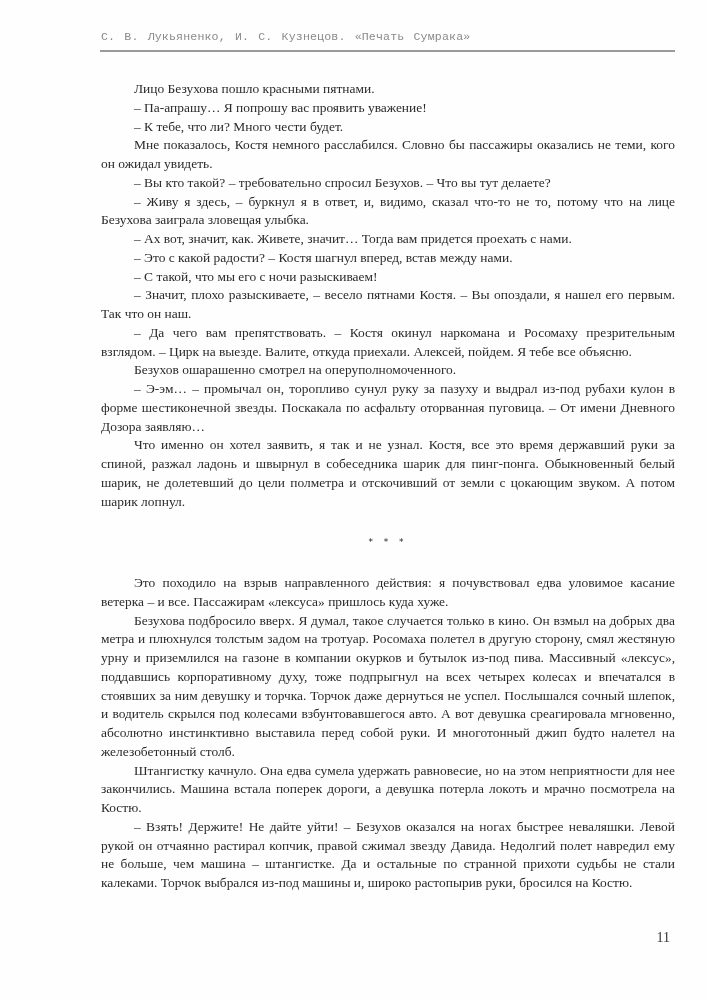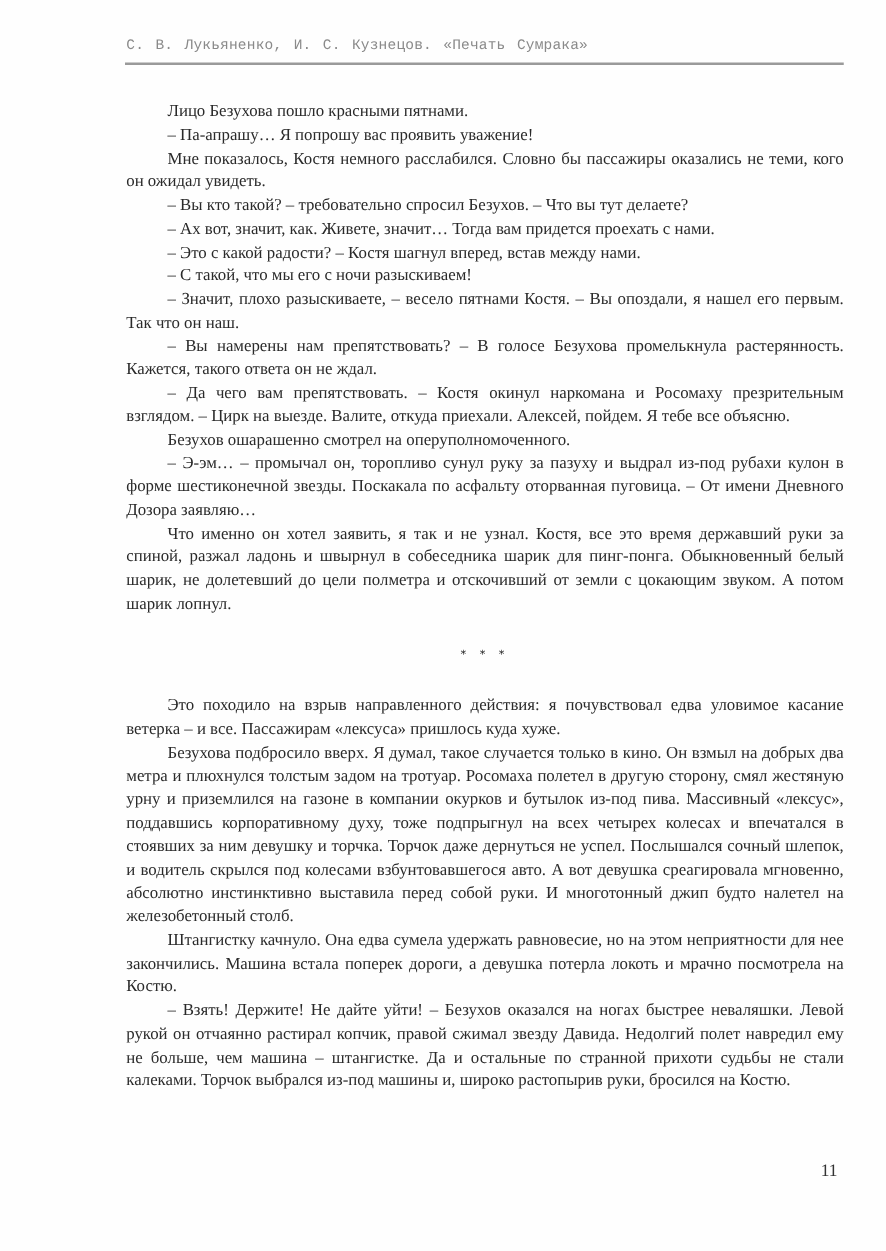--- a/index.html
+++ b/index.html
@@ -82,27 +82,28 @@
 <body>
 
 <div class="page">
   <div class="running-head">С. В. Лукьяненко, И. С. Кузнецов. «Печать Сумрака»</div>
   <div class="head-rule"></div>
 
   <div class="body-text">
     <div>
       <p>Лицо Безухова пошло красными пятнами.</p>
       <p>– Па-апрашу… Я попрошу вас проявить уважение!</p>
+      <p>– К тебе, что ли? Много чести будет.</p>
       <p>Мне показалось, Костя немного расслабился. Словно бы пассажиры оказались не теми, кого он ожидал увидеть.</p>
       <p>– Вы кто такой? – требовательно спросил Безухов. – Что вы тут делаете?</p>
+      <p>– Живу я здесь, – буркнул я в ответ, и, видимо, сказал что-то не то, потому что на лице Безухова заиграла зловещая улыбка.</p>
       <p>– Ах вот, значит, как. Живете, значит… Тогда вам придется проехать с нами.</p>
       <p>– Это с какой радости? – Костя шагнул вперед, встав между нами.</p>
       <p>– С такой, что мы его с ночи разыскиваем!</p>
       <p>– Значит, плохо разыскиваете, – весело пятнами Костя. – Вы опоздали, я нашел его пер­вым. Так что он наш.</p>
-      <p>– Вы намерены нам препятствовать? – В голосе Безухова промелькнула растерянность. Кажется, такого ответа он не ждал.</p>
       <p>– Да чего вам препятствовать. – Костя окинул наркомана и Росомаху презрительным взглядом. – Цирк на выезде. Валите, откуда приехали. Алексей, пойдем. Я тебе все объясню.</p>
       <p>Безухов ошарашенно смотрел на оперуполномоченного.</p>
       <p>– Э-эм… – промычал он, торопливо сунул руку за пазуху и выдрал из-под рубахи кулон в форме шестиконечной звезды. Поскакала по асфальту оторванная пуговица. – От имени Дневного Дозора заявляю…</p>
       <p>Что именно он хотел заявить, я так и не узнал. Костя, все это время державший руки за спиной, разжал ладонь и швырнул в собеседника шарик для пинг-понга. Обыкновенный белый шарик, не долетевший до цели полметра и отскочивший от земли с цокающим звуком. А потом шарик лопнул.</p>
     </div>
 
     <p class="section-break gap-before gap-after">* * *</p>
 
     <div>
       <p>Это походило на взрыв направленного действия: я почувствовал едва уловимое касание ветерка – и все. Пассажирам «лексуса» пришлось куда хуже.</p>

